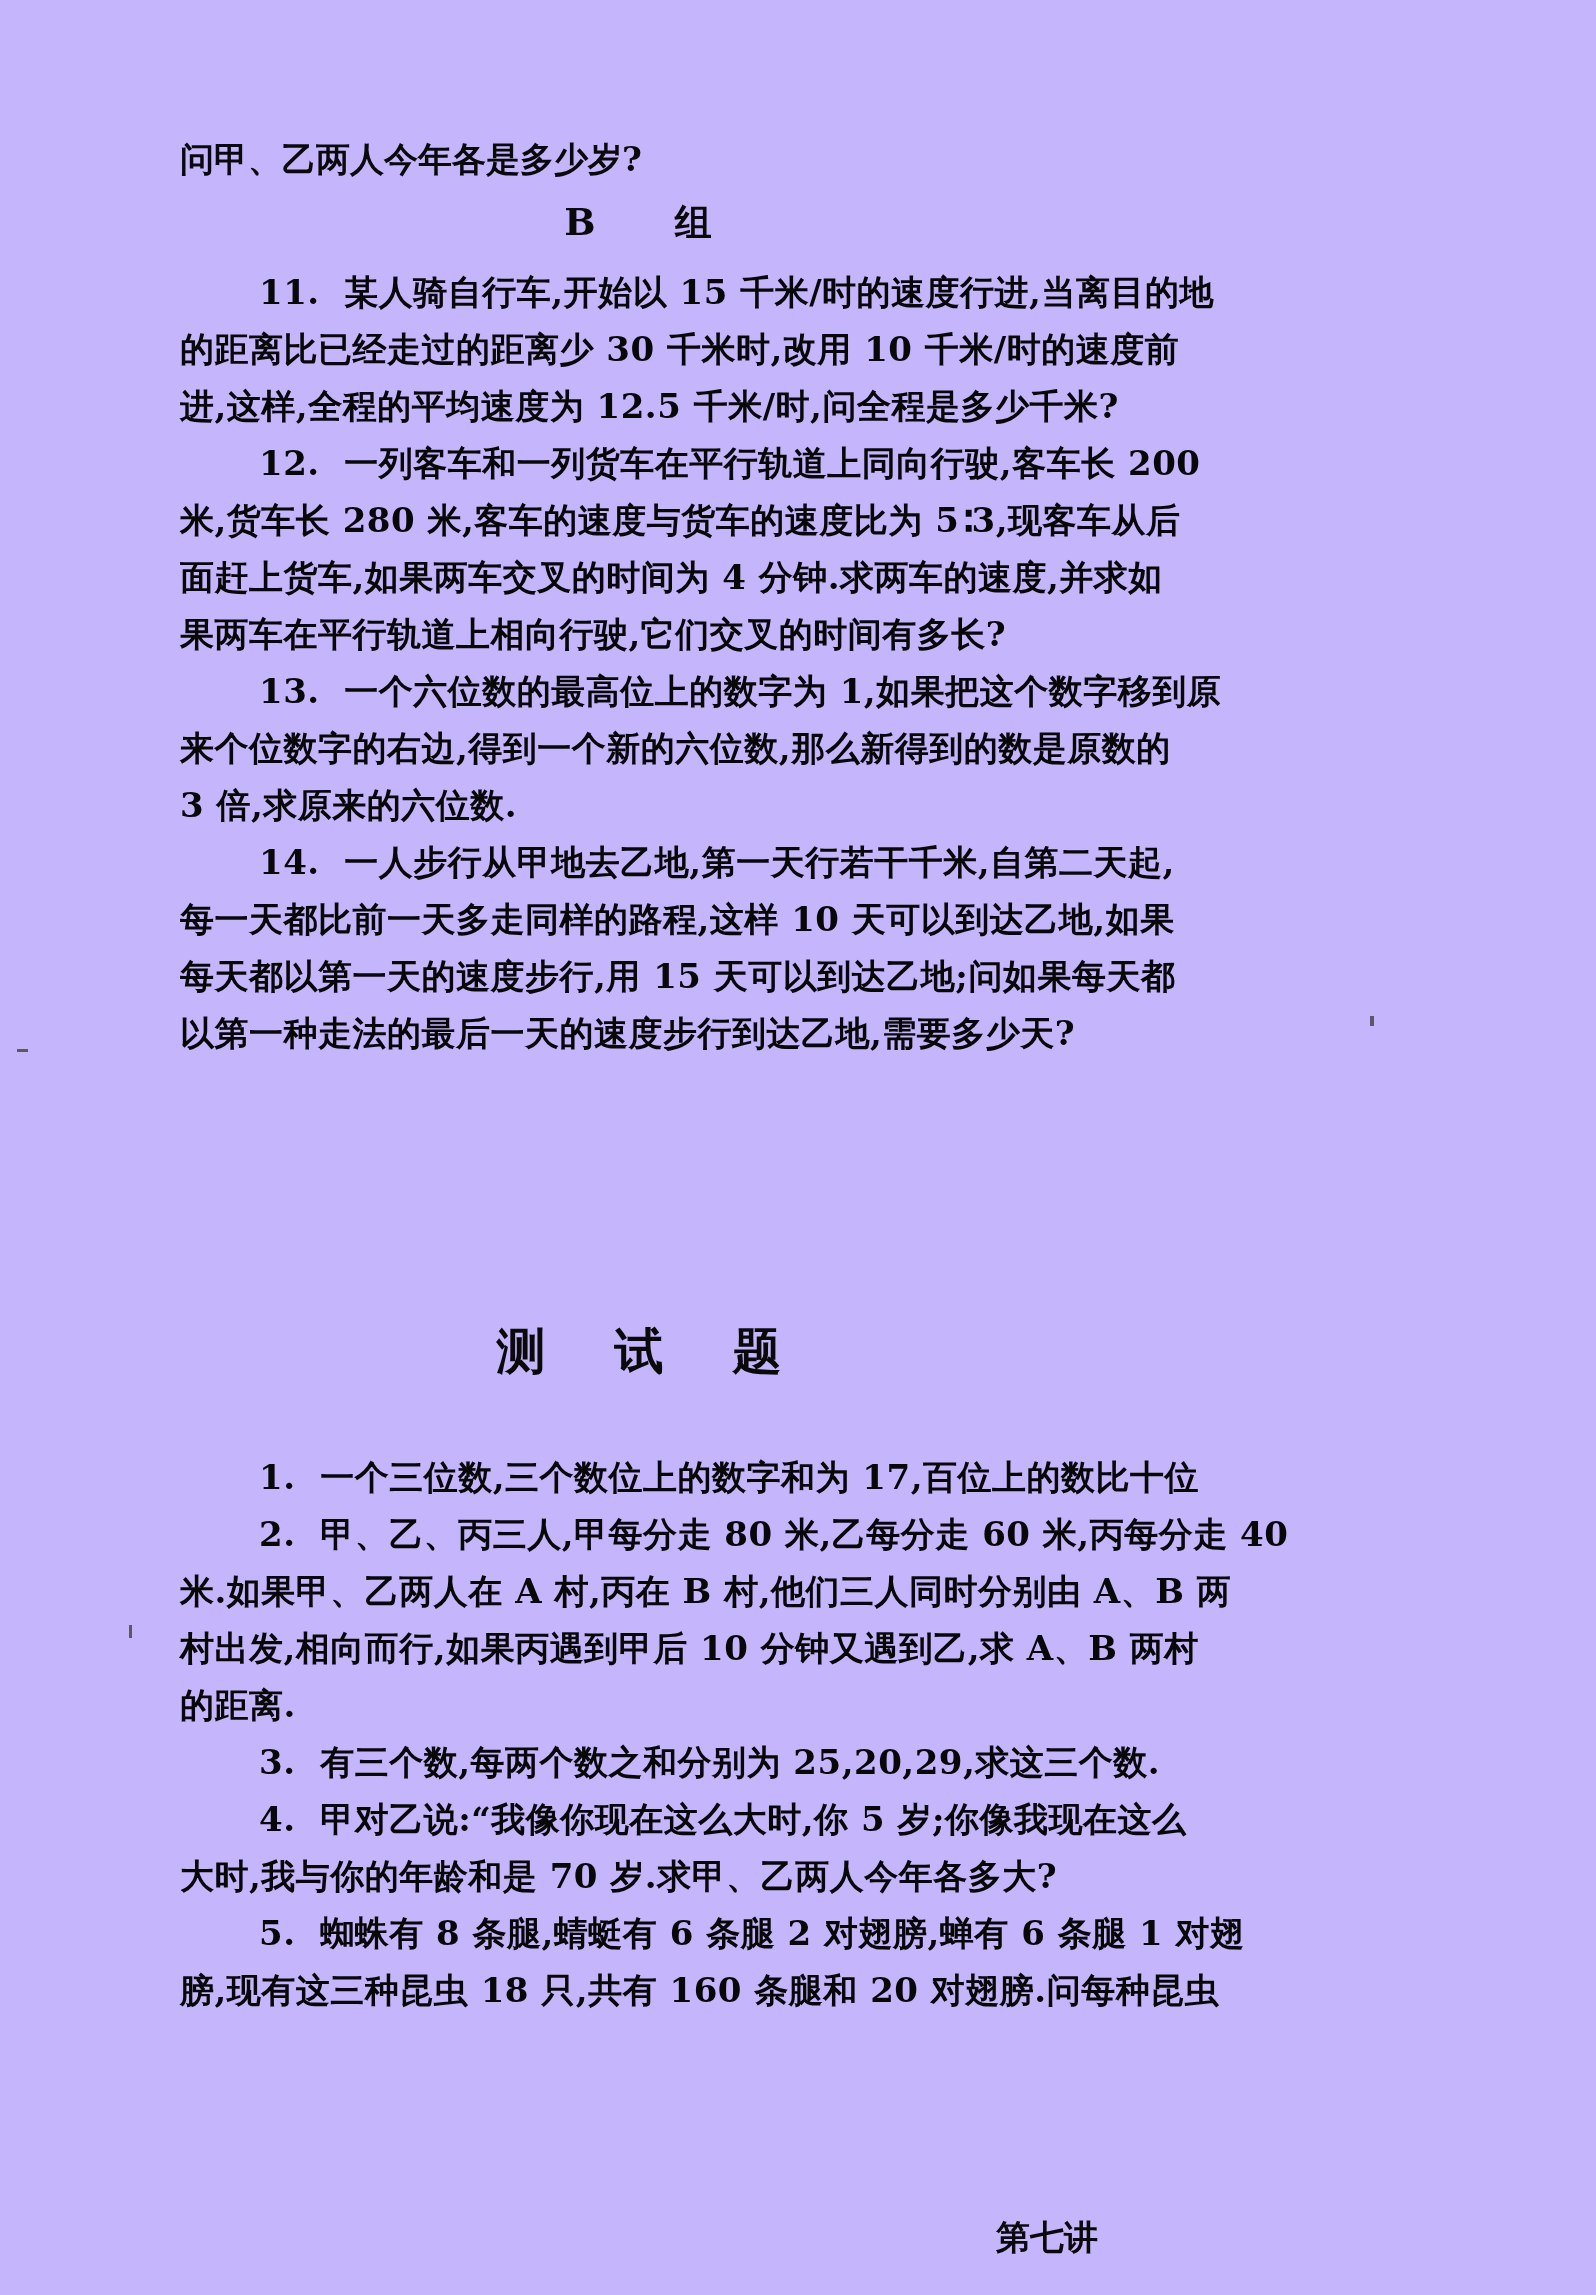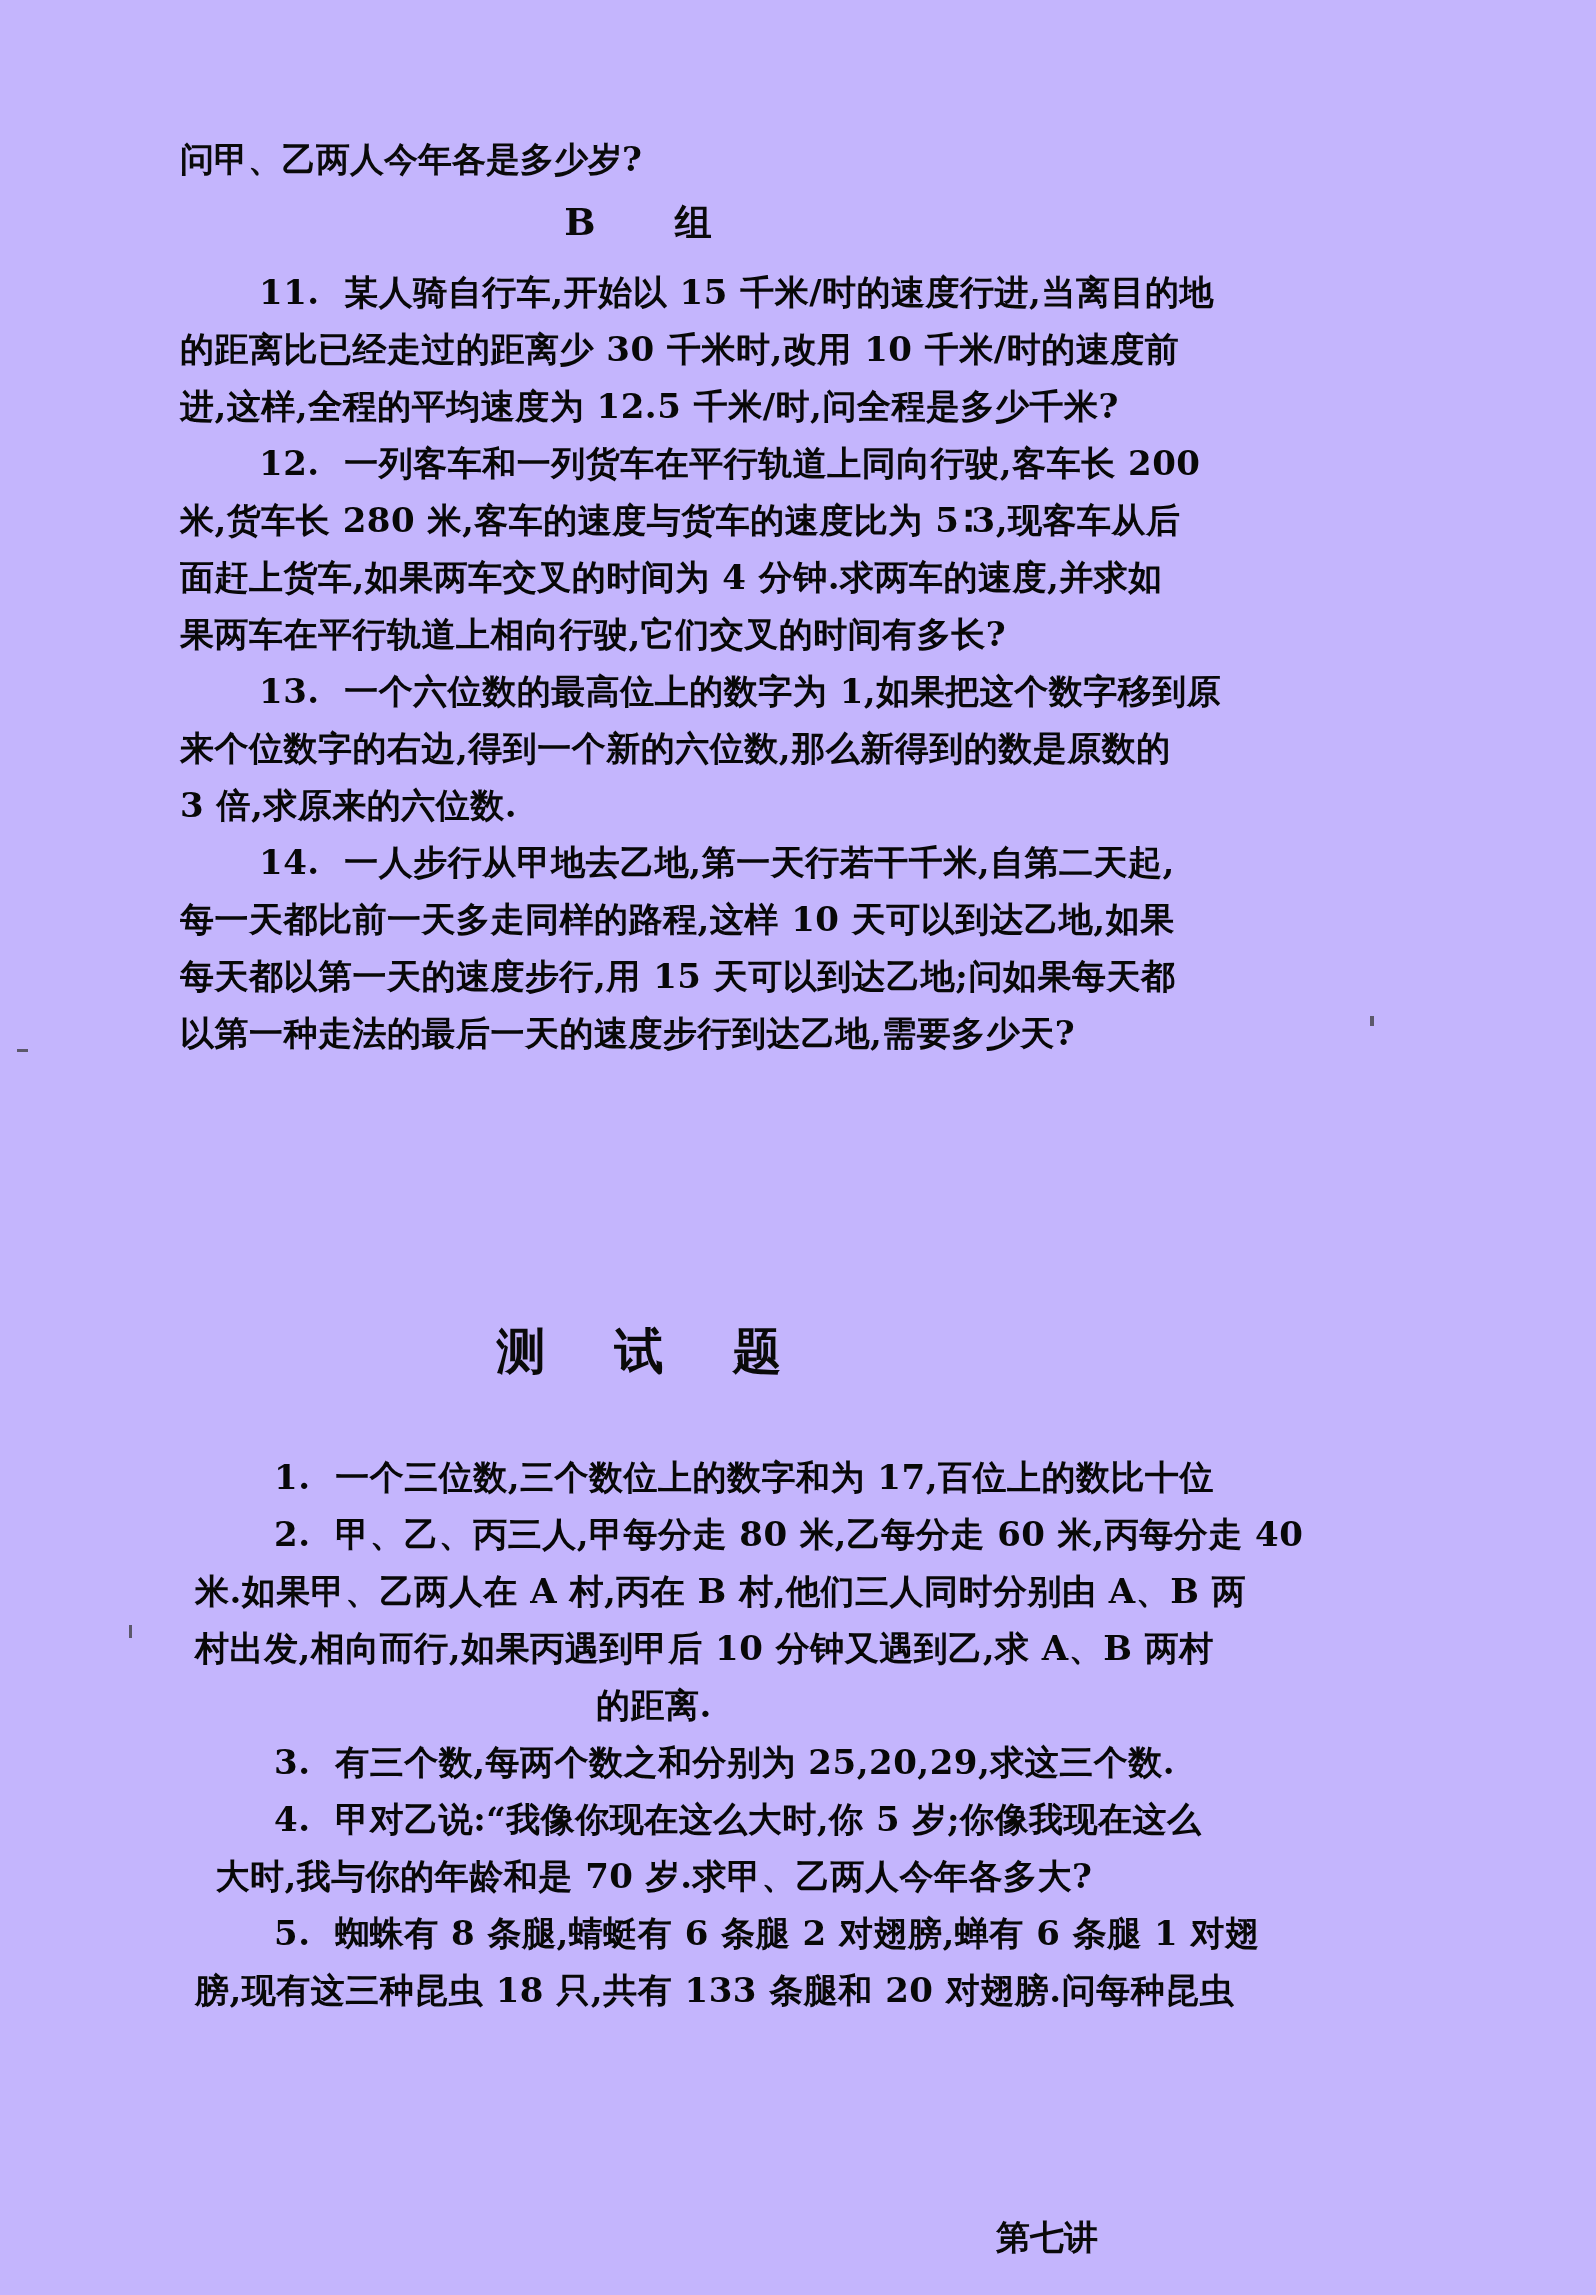--- a/index.html
+++ b/index.html
@@ -104,24 +104,23 @@
     font-weight: 700;
   }
   .section-heading-test .ch {
     display: inline-block;
     margin: 0 26px;
   }
 
   
   .block-test {
     position: absolute;
-    left: 15px;
+    left: 0;
     top: 1449px;
     width: 918px;
-    text-align: center;
   }
 
   
   .footer {
     position: absolute;
     left: 0;
     top: 2175px;
     width: 918px;
     text-align: right;
     font-size: 34px;
@@ -205,21 +204,21 @@
         <div class="para-line para-indent">3.  有三个数,每两个数之和分别为 25,20,29,求这三个数.</div>
       </div>
 
       <div class="para">
         <div class="para-line para-indent">4.  甲对乙说:“我像你现在这么大时,你 5 岁;你像我现在这么</div>
         <div class="para-line">大时,我与你的年龄和是 70 岁.求甲、乙两人今年各多大?</div>
       </div>
 
       <div class="para">
         <div class="para-line para-indent">5.  蜘蛛有 8 条腿,蜻蜓有 6 条腿 2 对翅膀,蝉有 6 条腿 1 对翅</div>
-        <div class="para-line">膀,现有这三种昆虫 18 只,共有 133 条腿和 20 对翅膀.问每种昆虫</div>
+        <div class="para-line">膀,现有这三种昆虫 18 只,共有 160 条腿和 20 对翅膀.问每种昆虫</div>
       </div>
 
     </div>
 
     <div class="footer">
       <span>第七讲</span>
       <span class="sep"></span>
       
       <span class="sep"></span>
       

